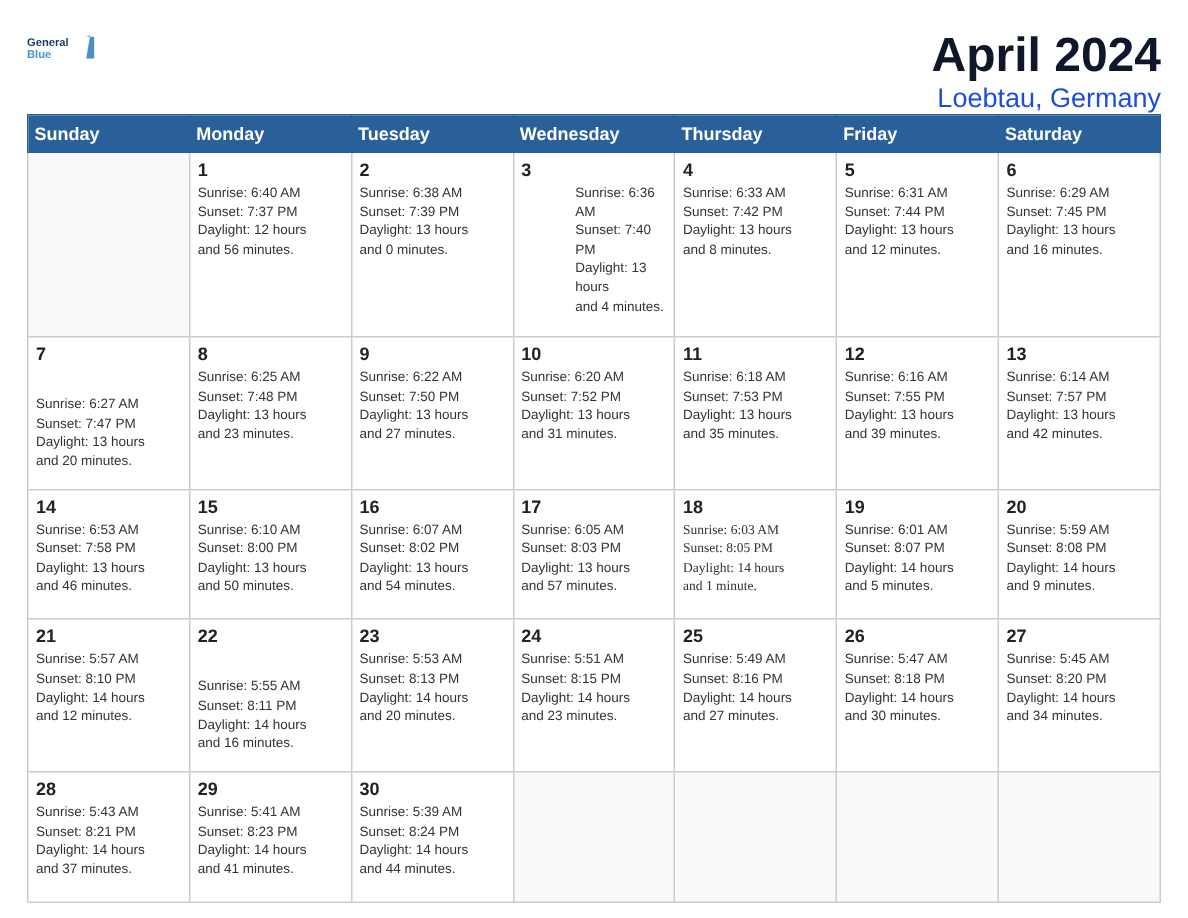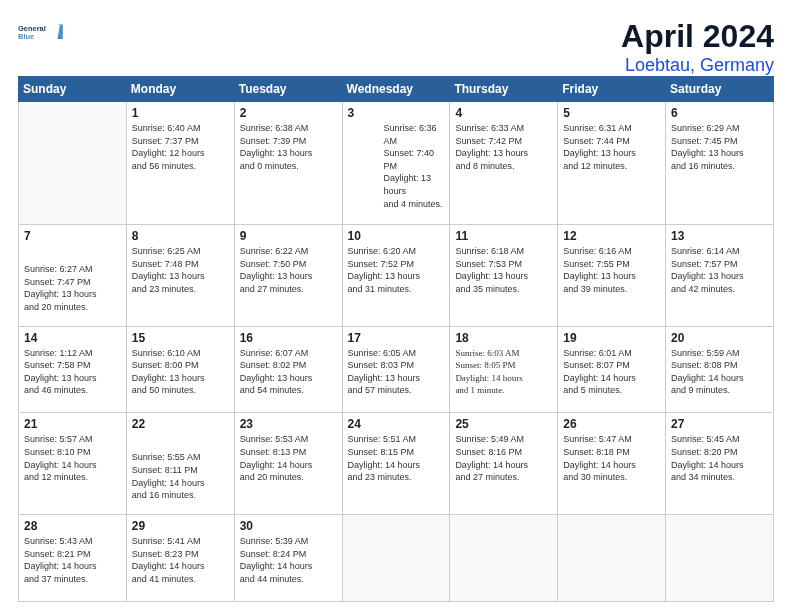--- a/index.html
+++ b/index.html
@@ -213,21 +213,21 @@
             <span class="day-number">13</span>
             <div class="day-info" style="white-space: pre-line;">Sunrise: 6:14 AM
 Sunset: 7:57 PM
 Daylight: 13 hours
 and 42 minutes.</div>
           </td>
         </tr>
         <tr>
           <td>
             <span class="day-number">14</span>
-            <div class="day-info" style="white-space: pre-line;">Sunrise: 1:12 AM
+            <div class="day-info" style="white-space: pre-line;">Sunrise: 6:53 AM
 Sunset: 7:58 PM
 Daylight: 13 hours
 and 46 minutes.</div>
           </td>
           <td>
             <span class="day-number">15</span>
             <div class="day-info" style="white-space: pre-line;">Sunrise: 6:10 AM
 Sunset: 8:00 PM
 Daylight: 13 hours
 and 50 minutes.</div>

